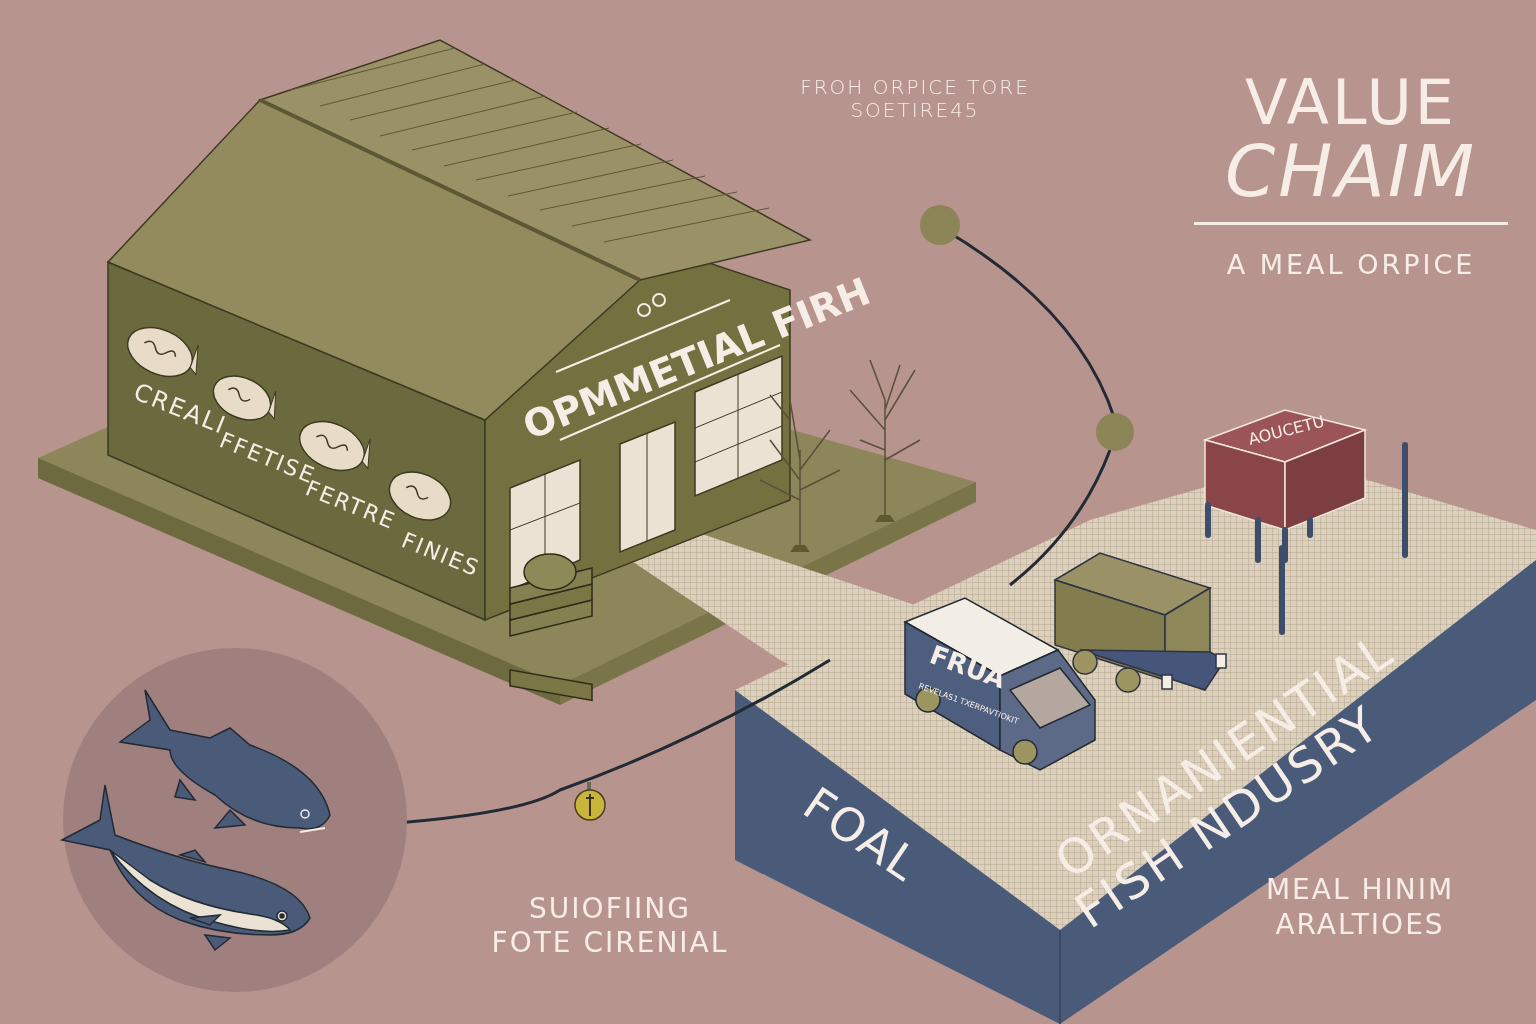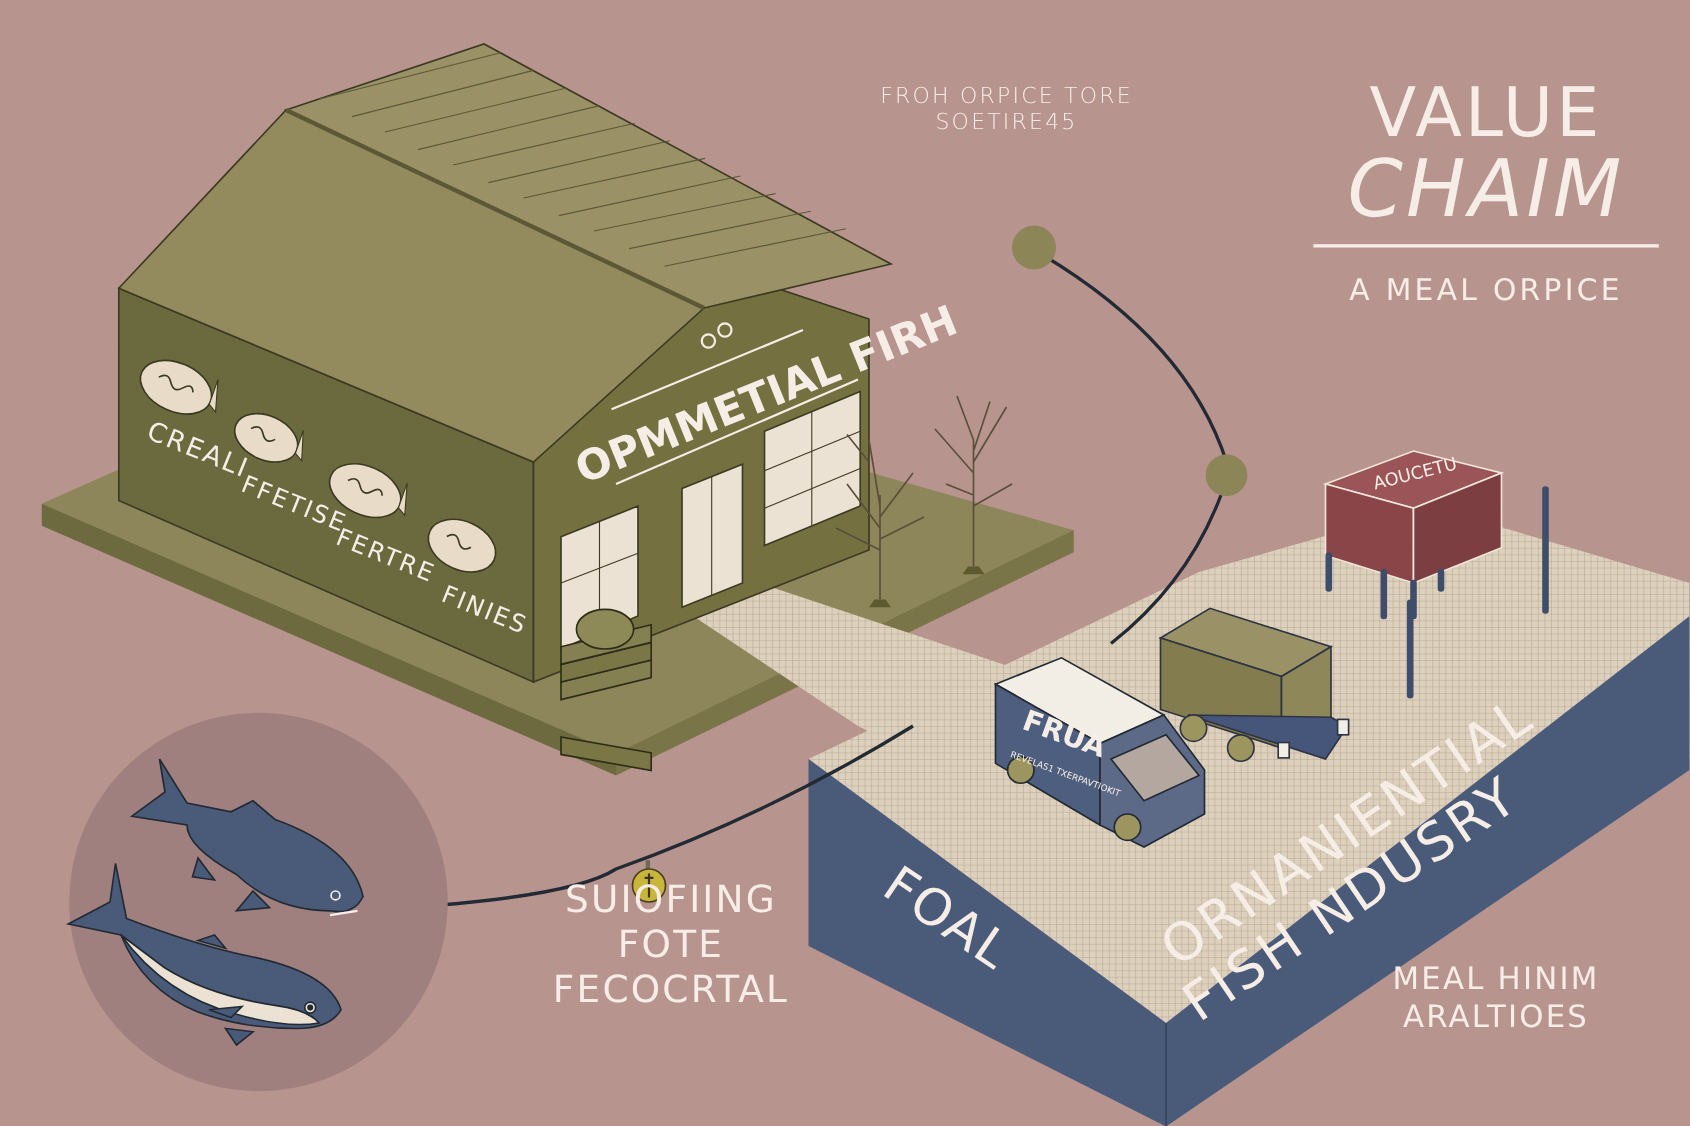--- a/index.html
+++ b/index.html
@@ -17,21 +17,21 @@
       font-family: "DejaVu Sans", "Liberation Sans", sans-serif;
       text-align: center; letter-spacing: 2px; line-height: 1.15;
     }
     #top-caption { left: 730px; top: 76px; width: 370px; font-size: 20px; font-weight: 300; }
     #top-caption div:nth-child(3) { padding-left: 30px; }
     #title-block { left: 1150px; top: 72px; width: 330px; margin-left: 36px; }
     #title-line1 { font-size: 62px; font-weight: 400; letter-spacing: 3px; line-height: 1; }
     #title-line2 { font-size: 72px; font-weight: 400; letter-spacing: 3px; line-height: 1.05; font-style: italic; }
     #title-rule { height: 3px; background: #f6eee6; margin: 12px 8px 22px 8px; }
     #title-sub { font-size: 27px; letter-spacing: 3px; line-height: 1.3; }
-    #bottom-caption { left: 470px; top: 798px; width: 280px; font-size: 34px; line-height: 1.2; }
+    #bottom-caption { left: 470px; top: 892px; width: 280px; font-size: 28px; line-height: 1.2; }
     #right-caption { left: 1220px; top: 872px; width: 280px; font-size: 28px; line-height: 1.25; }
   </style>
 </head>
 <body>
 
 <svg id="scene" viewBox="0 0 1536 1024" xmlns="http://www.w3.org/2000/svg">
   <defs>
     <pattern id="tile" width="6" height="6" patternUnits="userSpaceOnUse">
       <rect width="6" height="6" fill="#ddd0bd"></rect>
       <path d="M0 0 H6 M0 0 V6" stroke="#b6a892" stroke-width="1"></path>
@@ -227,19 +227,19 @@
   <div id="title-line1">VALUE</div>
   <div id="title-line2">CHAIM</div>
   <div id="title-rule"></div>
   <div id="title-sub">
     <div>A MEAL ORPICE</div>
   </div>
 </div>
 
 <div id="bottom-caption" class="abs-text">
   <div>SUIOFIING</div>
-  <div>FOTE FECOCRTAL</div>
+  <div>FOTE CIRENIAL</div>
 </div>
 
 <div id="right-caption" class="abs-text">
   <div>MEAL HINIM</div>
   <div>ARALTIOES</div>
 </div>
 
 </body></html>

